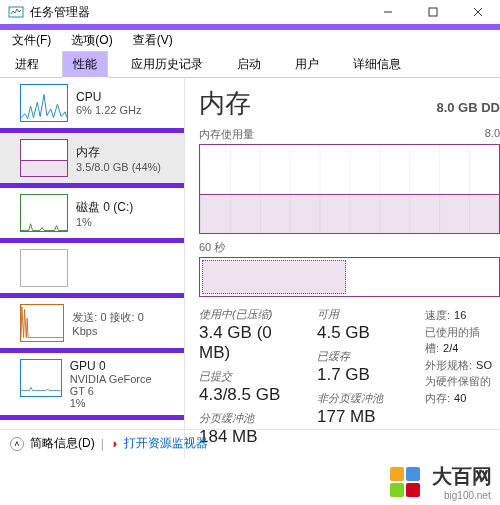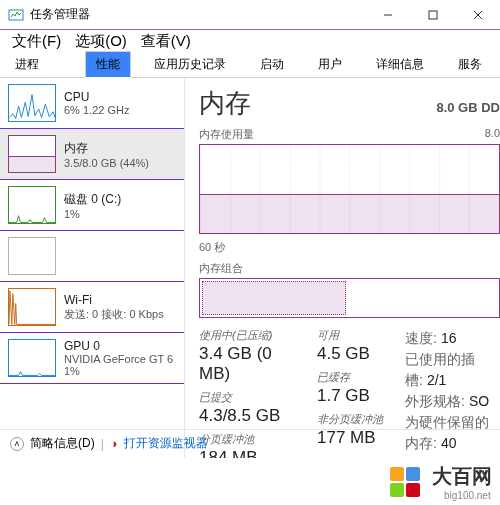--- a/index.html
+++ b/index.html
@@ -1,29 +1,29 @@
 <!DOCTYPE html>
 <html><head>
 <meta charset="utf-8">
 <style>
   * { box-sizing: border-box; margin: 0; padding: 0; font-family: "Microsoft YaHei", "Segoe UI", sans-serif; }
   body { width: 500px; height: 505px; background: #fff; overflow: hidden; position: relative; }
-  .titlebar { height: 30px; display: flex; align-items: center; padding-left: 8px; border-bottom: 1px solid #8b5cf6; }
+  .titlebar { height: 30px; display: flex; align-items: center; padding-left: 8px; border-bottom: 6px solid #8b5cf6; }
   .titlebar .app-icon { width: 16px; height: 16px; margin-right: 6px; }
   .titlebar .title { font-size: 12px; flex: 1; }
   .winbtn { width: 45px; height: 30px; display: flex; align-items: center; justify-content: center; color: #333; }
   .winbtn svg { width: 10px; height: 10px; }
-  .menubar { height: 22px; display: flex; padding-left: 6px; font-size: 15px; gap: 2px; }
+  .menubar { height: 22px; display: flex; padding-left: 6px; font-size: 12px; gap: 8px; }
   .menubar span { padding: 2px 6px; }
   .tabbar { height: 26px; display: flex; align-items: flex-end; padding-left: 4px; font-size: 12px; border-bottom: 1px solid #d0d0d0; gap: 12px; }
   .tabbar .tab { padding: 4px 10px 4px 10px; border: 1px solid transparent; position: relative; top: 1px; }
-  .tabbar .tab.active { border: 1px solid #d0d0d0; border-bottom: 1px solid #fff; background: #3b82f6; margin-left: 23px; }
+  .tabbar .tab.active { border: 1px solid #d0d0d0; border-bottom: 1px solid #fff; background: #c4b5fd; }
   .content { display: flex; height: 380px; }
   .sidebar { width: 185px; border-right: 1px solid #e5e5e5; overflow: hidden; }
-  .side-item { display: flex; padding: 6px 8px; gap: 8px; border-bottom: 1px solid #6d28d9; }
+  .side-item { display: flex; padding: 6px 20px; gap: 8px; border-bottom: 5px solid #6d28d9; }
   .side-item.selected { background: #eaeaea; }
   .side-graph { width: 48px; height: 38px; border: 1px solid #999; background: #fff; position: relative; overflow: hidden; }
   .side-graph.cpu { border-color: #1e88c7; }
   .side-graph.mem { border-color: #8b3a8b; }
   .side-graph.disk { border-color: #3a8b3a; }
   .side-graph.eth { border-color: #b0b0b0; }
   .side-graph.wifi { border-color: #c56a1a; }
   .side-graph.gpu { border-color: #1e88c7; }
   .side-info { display: flex; flex-direction: column; justify-content: center; font-size: 11px; color: #555; }
   .side-info .name { font-size: 12px; color: #222; }
@@ -35,21 +35,21 @@
   .graph-big { height: 90px; border: 1px solid #8b3a8b; background: #fff; margin-top: 2px; position: relative; overflow: hidden; }
   .graph-big .fill { position: absolute; bottom: 0; left: 0; right: 0; height: 44%; background: rgba(139,58,139,0.15); border-top: 1px solid #8b3a8b; }
   .graph-big .grid { position:absolute; inset:0; background-image: linear-gradient(to right, rgba(0,0,0,0.05) 1px, transparent 1px); background-size: 10% 100%; }
   .graph-small { height: 40px; border: 1px solid #8b3a8b; background: #fff; margin-top: 2px; position: relative; }
   .graph-small .bar { position: absolute; left: 2px; top: 2px; bottom: 2px; width: 48%; background: rgba(139,58,139,0.15); border: 1px dotted #8b3a8b; }
   .stats { display: flex; gap: 18px; margin-top: 10px; font-size: 11px; }
   .stat-col { min-width: 100px; }
   .stat-label { font-size: 11px; color: #666; font-style: italic; }
   .stat-val { font-size: 17px; color: #222; margin-top: 1px; }
   .stat-row2 { margin-top: 6px; }
-  .spec-col { font-size: 14px; color: #666; line-height: 1.5; }
+  .spec-col { font-size: 11px; color: #666; line-height: 1.5; margin-left: 20px; }
   .spec-col .specv { color: #222; margin-left: 4px; }
   .footer { position: absolute; bottom: 48px; left: 0; right: 0; height: 28px; display: flex; align-items: center; padding-left: 10px; font-size: 12px; gap: 6px; border-top: 1px solid #e5e5e5; }
   .footer .chev { width: 14px; height: 14px; border: 1px solid #999; border-radius: 50%; display: flex; align-items: center; justify-content: center; font-size: 9px; }
   .footer .link { color: #0066cc; }
   .footer .divider { color: #aaa; }
   .footer .rm-icon { color: #c62828; font-size: 13px; }
   .watermark { position: absolute; bottom: 4px; right: 8px; display: flex; align-items: center; font-size: 20px; font-weight: 700; color: #333; gap: 12px; }
   .watermark .logo { width: 30px; height: 30px; display: grid; grid-template-columns: 1fr 1fr; grid-template-rows: 1fr 1fr; gap: 2px; }
   .watermark .logo div { border-radius: 2px; }
   .watermark .sub { font-size: 10px; font-weight: 400; color: #888; display: block; padding-left: 12px; }
@@ -88,21 +88,20 @@
   <span>查看(V)</span>
 </div>
 
 <div class="tabbar">
   <div class="tab">进程</div>
   <div class="tab active">性能</div>
   <div class="tab">应用历史记录</div>
   <div class="tab">启动</div>
   <div class="tab">用户</div>
   <div class="tab">详细信息</div>
-  <div class="tab">服务</div>
 </div>
 
 <div class="content">
 
   <div class="sidebar">
     <div class="side-item">
       <div class="side-graph cpu">
           <svg class="spark" viewBox="0 0 48 38" preserveAspectRatio="none">
             <path d="M0 34 L4 30 L7 35 L10 22 L13 34 L17 18 L20 33 L24 10 L27 32 L31 25 L34 34 L38 20 L42 33 L46 28 L48 34" fill="none" stroke="#1e88c7" stroke-width="1"></path>
           </svg>
@@ -135,21 +134,20 @@
     <div class="side-item">
       <div class="side-graph eth"></div>
     </div>
     <div class="side-item">
       <div class="side-graph wifi">
           <svg class="spark" viewBox="0 0 48 38" preserveAspectRatio="none">
             <path d="M0 37 L1 2 L3 37 L4 5 L6 37 L7 15 L8 37 L48 37" fill="none" stroke="#c56a1a" stroke-width="1"></path>
           </svg>
         </div>
       <div class="side-info">
-          <span class="name">Wi-Fi</span>
           <span>发送: 0 接收: 0 Kbps</span>
         </div>
     </div>
     <div class="side-item">
       <div class="side-graph gpu">
           <svg class="spark" viewBox="0 0 48 38" preserveAspectRatio="none">
             <path d="M0 37 L10 37 L12 33 L14 37 L30 37 L32 35 L34 37 L48 37" fill="none" stroke="#1e88c7" stroke-width="1"></path>
           </svg>
         </div>
       <div class="side-info">
@@ -169,23 +167,20 @@
       <span>内存使用量</span>
       <span>8.0</span>
     </div>
     <div class="graph-big">
       <div class="grid"></div>
       <div class="fill"></div>
     </div>
     <div class="label-small">
         <span>60 秒</span>
       </div>
-    <div class="label-small">
-        <span>内存组合</span>
-      </div>
     <div class="graph-small">
         <div class="bar"></div>
       </div>
 
     <div class="stats">
       <div class="stat-col">
         <div class="stat-label">使用中(已压缩)</div>
         <div class="stat-val">3.4 GB (0 MB)</div>
         <div class="stat-row2">
           <div class="stat-label">已提交</div>
@@ -203,21 +198,21 @@
           <div class="stat-label">已缓存</div>
           <div class="stat-val">1.7 GB</div>
         </div>
         <div class="stat-row2">
           <div class="stat-label">非分页缓冲池</div>
           <div class="stat-val">177 MB</div>
         </div>
       </div>
       <div class="spec-col">
         <div><span>速度:</span><span class="specv">16</span></div>
-        <div><span>已使用的插槽:</span><span class="specv">2/1</span></div>
+        <div><span>已使用的插槽:</span><span class="specv">2/4</span></div>
         <div><span>外形规格:</span><span class="specv">SO</span></div>
         <div><span>为硬件保留的内存:</span><span class="specv">40</span></div>
       </div>
     </div>
   </div>
 </div>
 
 <div class="footer">
   <span class="chev">˄</span>
   <span>简略信息(D)</span>

